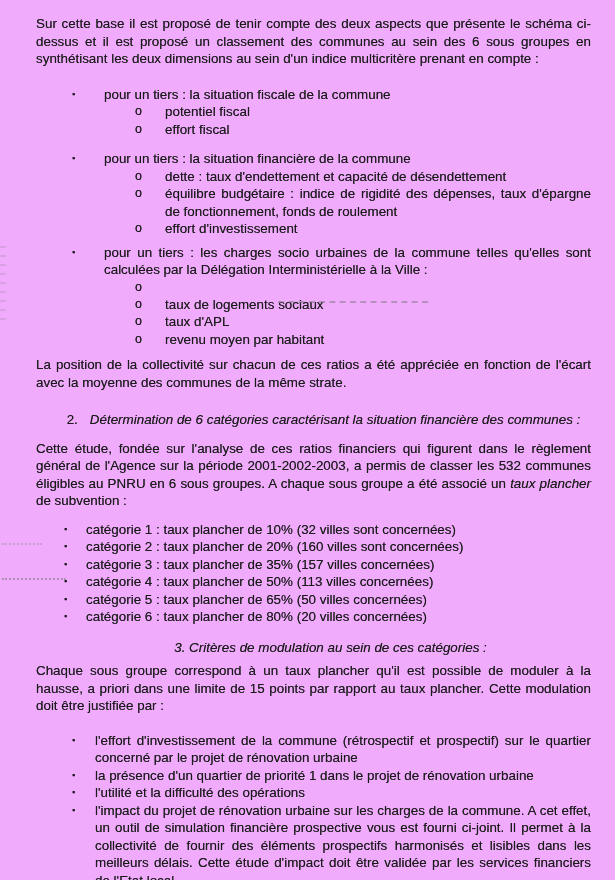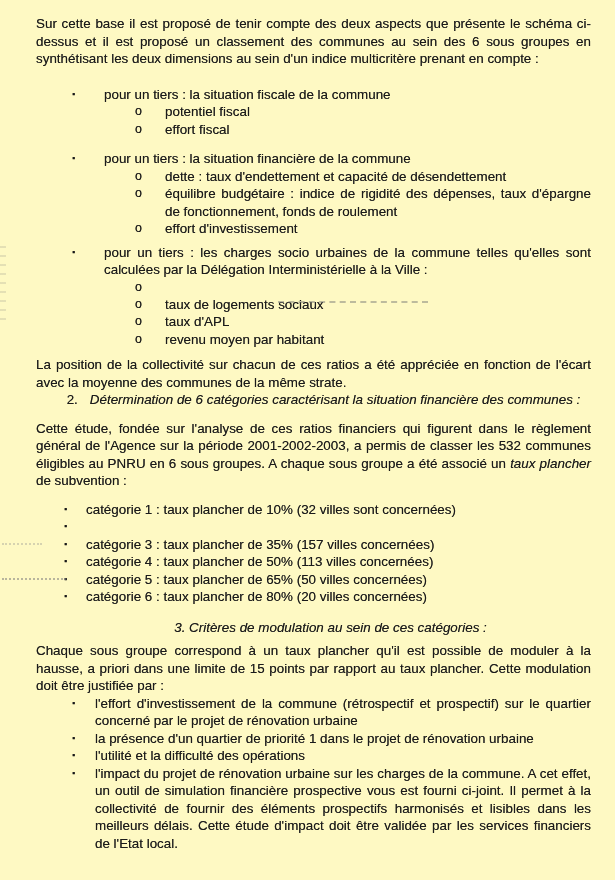--- a/index.html
+++ b/index.html
@@ -1,34 +1,34 @@
 <!DOCTYPE html>
 <html><head>
 <meta charset="utf-8">
 <style>
   * { box-sizing: border-box; }
   html, body { margin: 0; padding: 0; background: #ffffff; }
   .page {
     position: relative;
     width: 615px; height: 880px;
-    background: #fef9c3;
+    background: #f0abfc;
     color: #1b1b1b;
     font-family: "Liberation Sans", sans-serif;
     font-size: 13.4px;
     line-height: 17.5px;
     padding: 15px 24px 0 36px;
     overflow: hidden;
     text-shadow: 0 0 0.5px rgba(25,25,25,0.65);
   }
   p { margin: 0; text-align: center; }
   .para { text-align: justify; }
   .mb-intro   { margin-bottom: 18px; }
-  .mb-pos     { margin-bottom: 0; }
+  .mb-pos     { margin-bottom: 20px; }
   .mb-etude   { margin-bottom: 11px; }
-  .mb-chaque  { margin-bottom: 0; }
+  .mb-chaque  { margin-bottom: 17px; }
 
   
   .crit-group { margin: 0 0 12px 36px; }
   .crit-group.g2 { margin-bottom: 6px; }
   .crit-group.g3 { margin-bottom: 8px; }
   .li { display: flex; align-items: flex-start; }
   .li-body { flex: 1 1 auto; min-width: 0; }
   .li-text { text-align: justify; }
   .marker { flex: 0 0 auto; color: #161616; }
   .sq  { width: 32px; font-size: 8.5px; line-height: 17.5px; }
@@ -151,20 +151,21 @@
 
   <p class="para mb-etude"><span>Cette étude, fondée sur l'analyse de ces ratios financiers qui figurent dans le règlement général de l'Agence sur la période 2001-2002-2003, a permis de classer les 532 communes éligibles au PNRU en 6 sous groupes. A chaque sous groupe a été associé un </span><span class="emph">taux plancher</span><span> de subvention :</span></p>
 
   <div class="cat-list">
     <div class="cat-item">
       <span class="marker sq2">▪</span>
       <p class="li-text">catégorie 1 : taux plancher de 10% (32 villes sont concernées)</p>
     </div>
     <div class="cat-item">
       <span class="marker sq2">▪</span>
+      <p class="li-text">catégorie 2 : taux plancher de 20% (160 villes sont concernées)</p>
     </div>
     <div class="cat-item">
       <span class="marker sq2">▪</span>
       <p class="li-text">catégorie 3 : taux plancher de 35% (157 villes concernées)</p>
     </div>
     <div class="cat-item">
       <span class="marker sq2">▪</span>
       <p class="li-text">catégorie 4 : taux plancher de 50% (113 villes concernées)</p>
     </div>
     <div class="cat-item">

